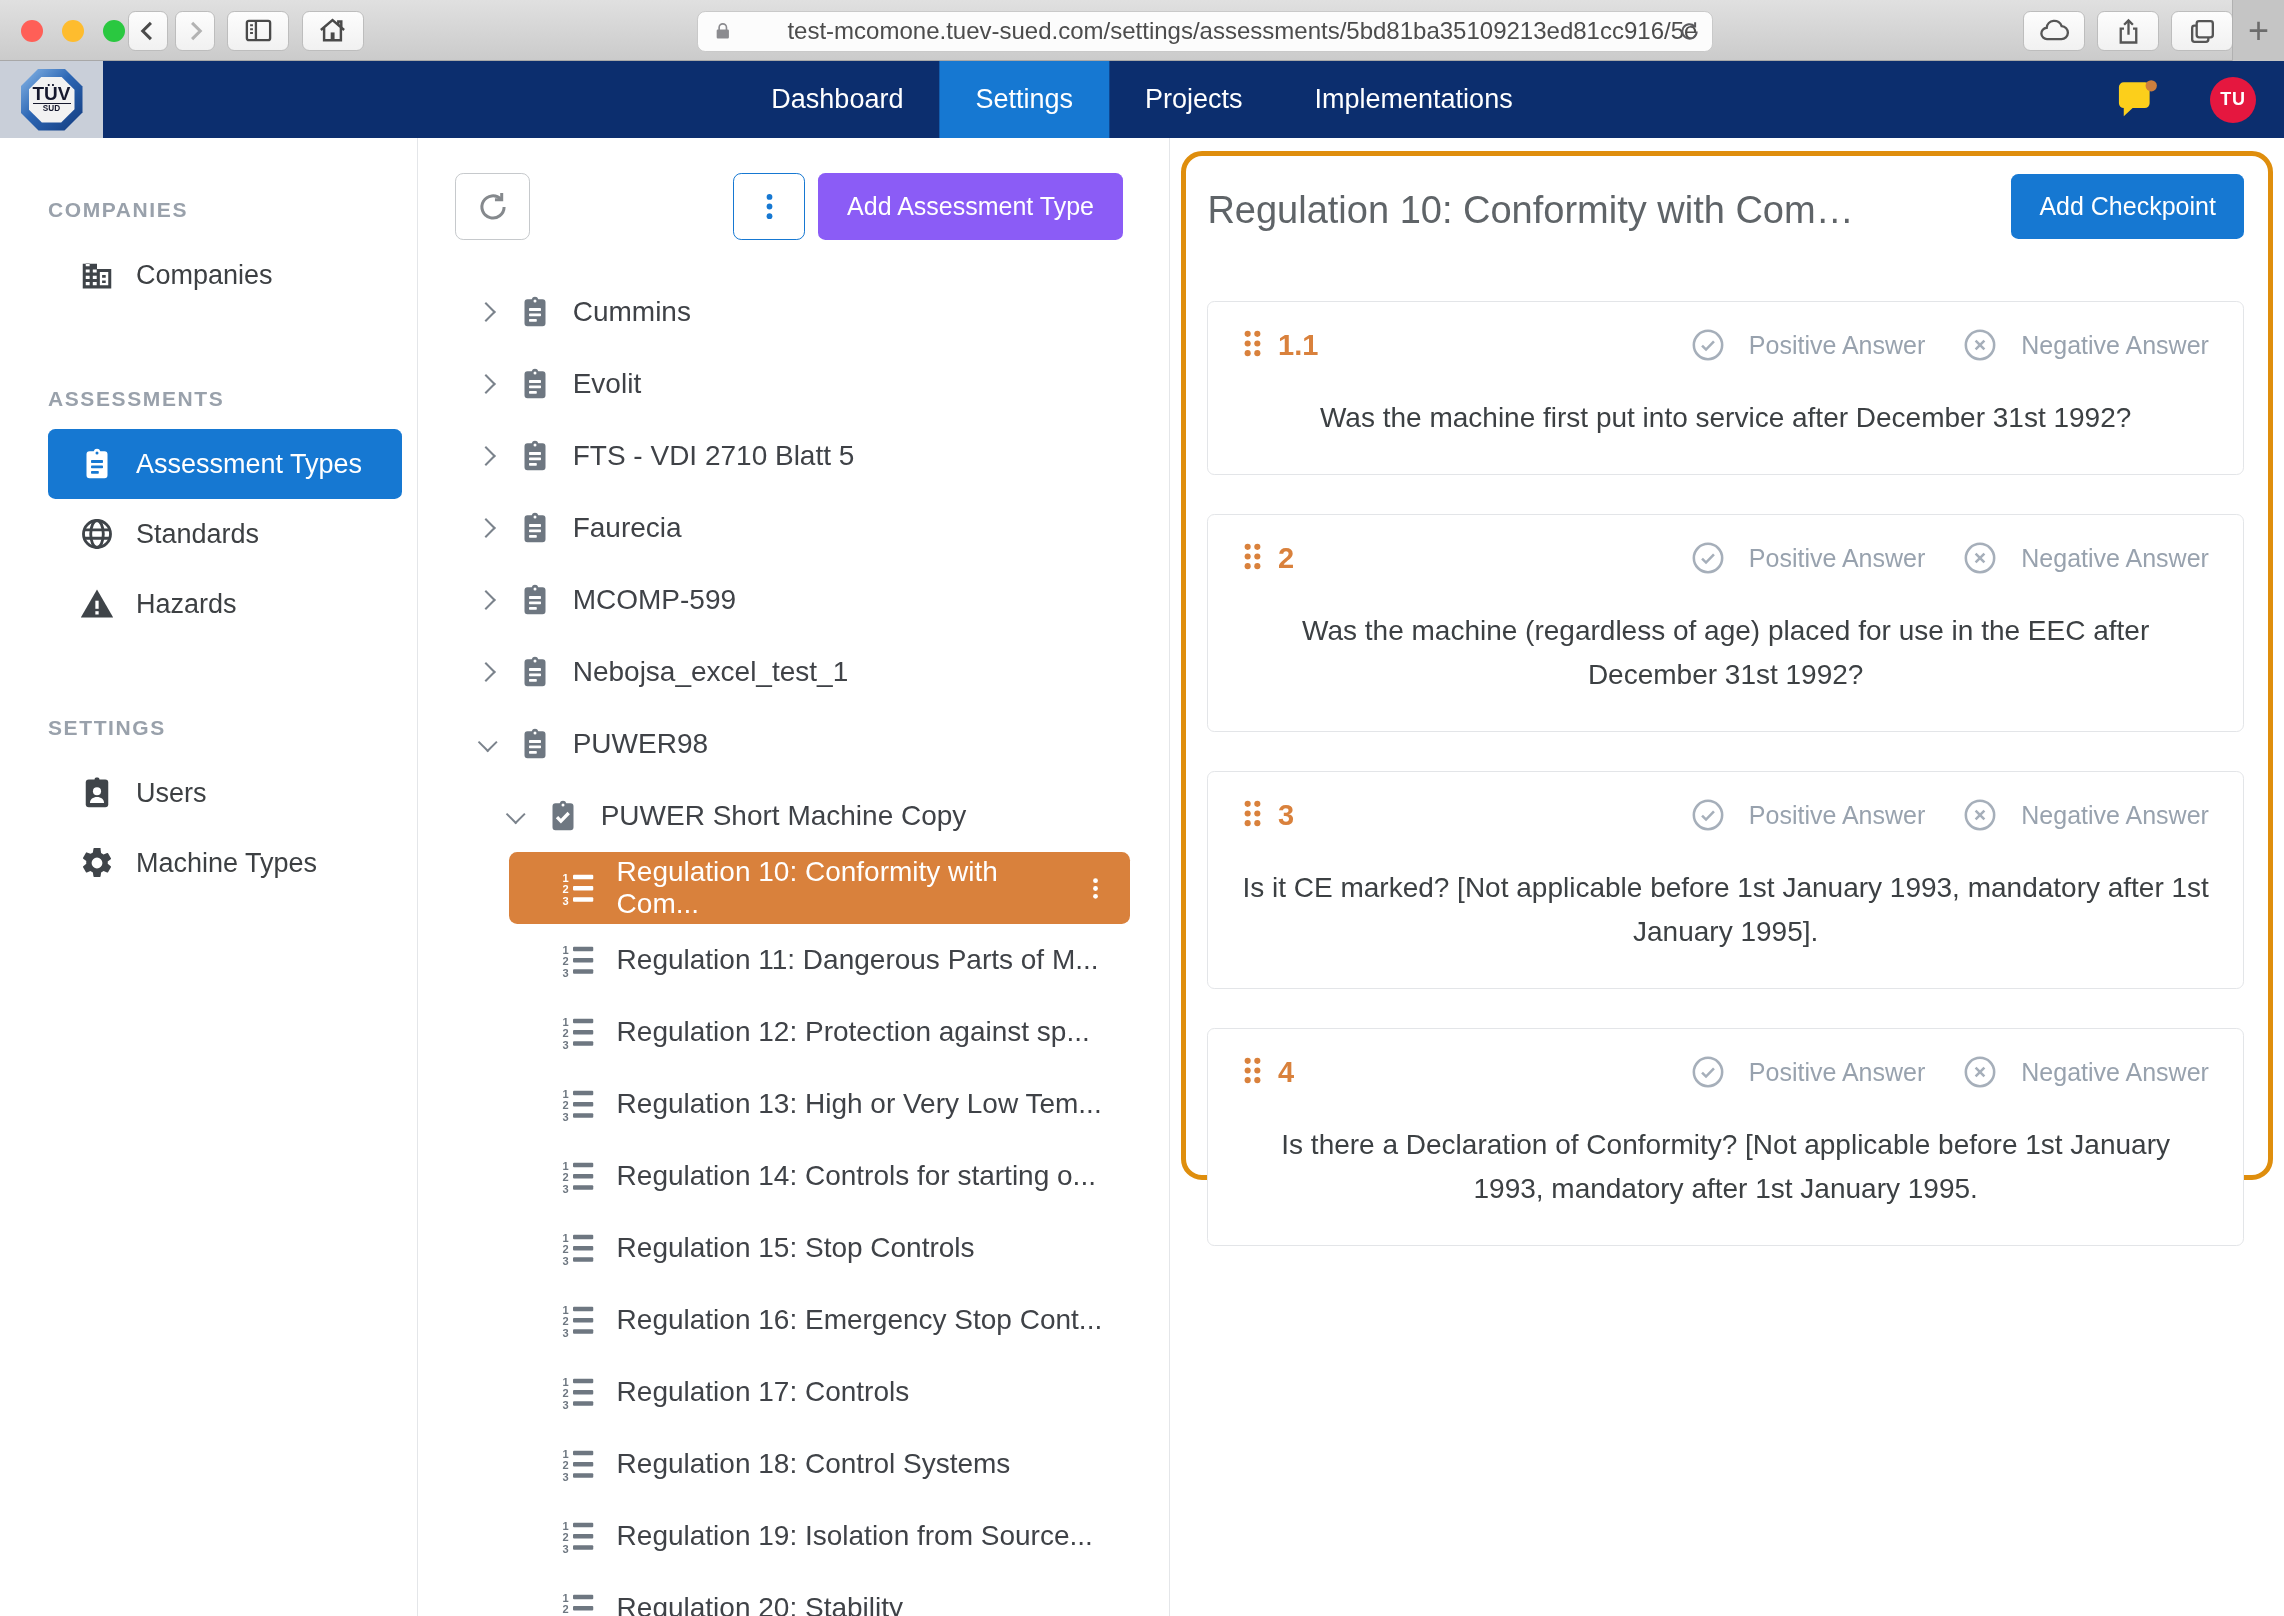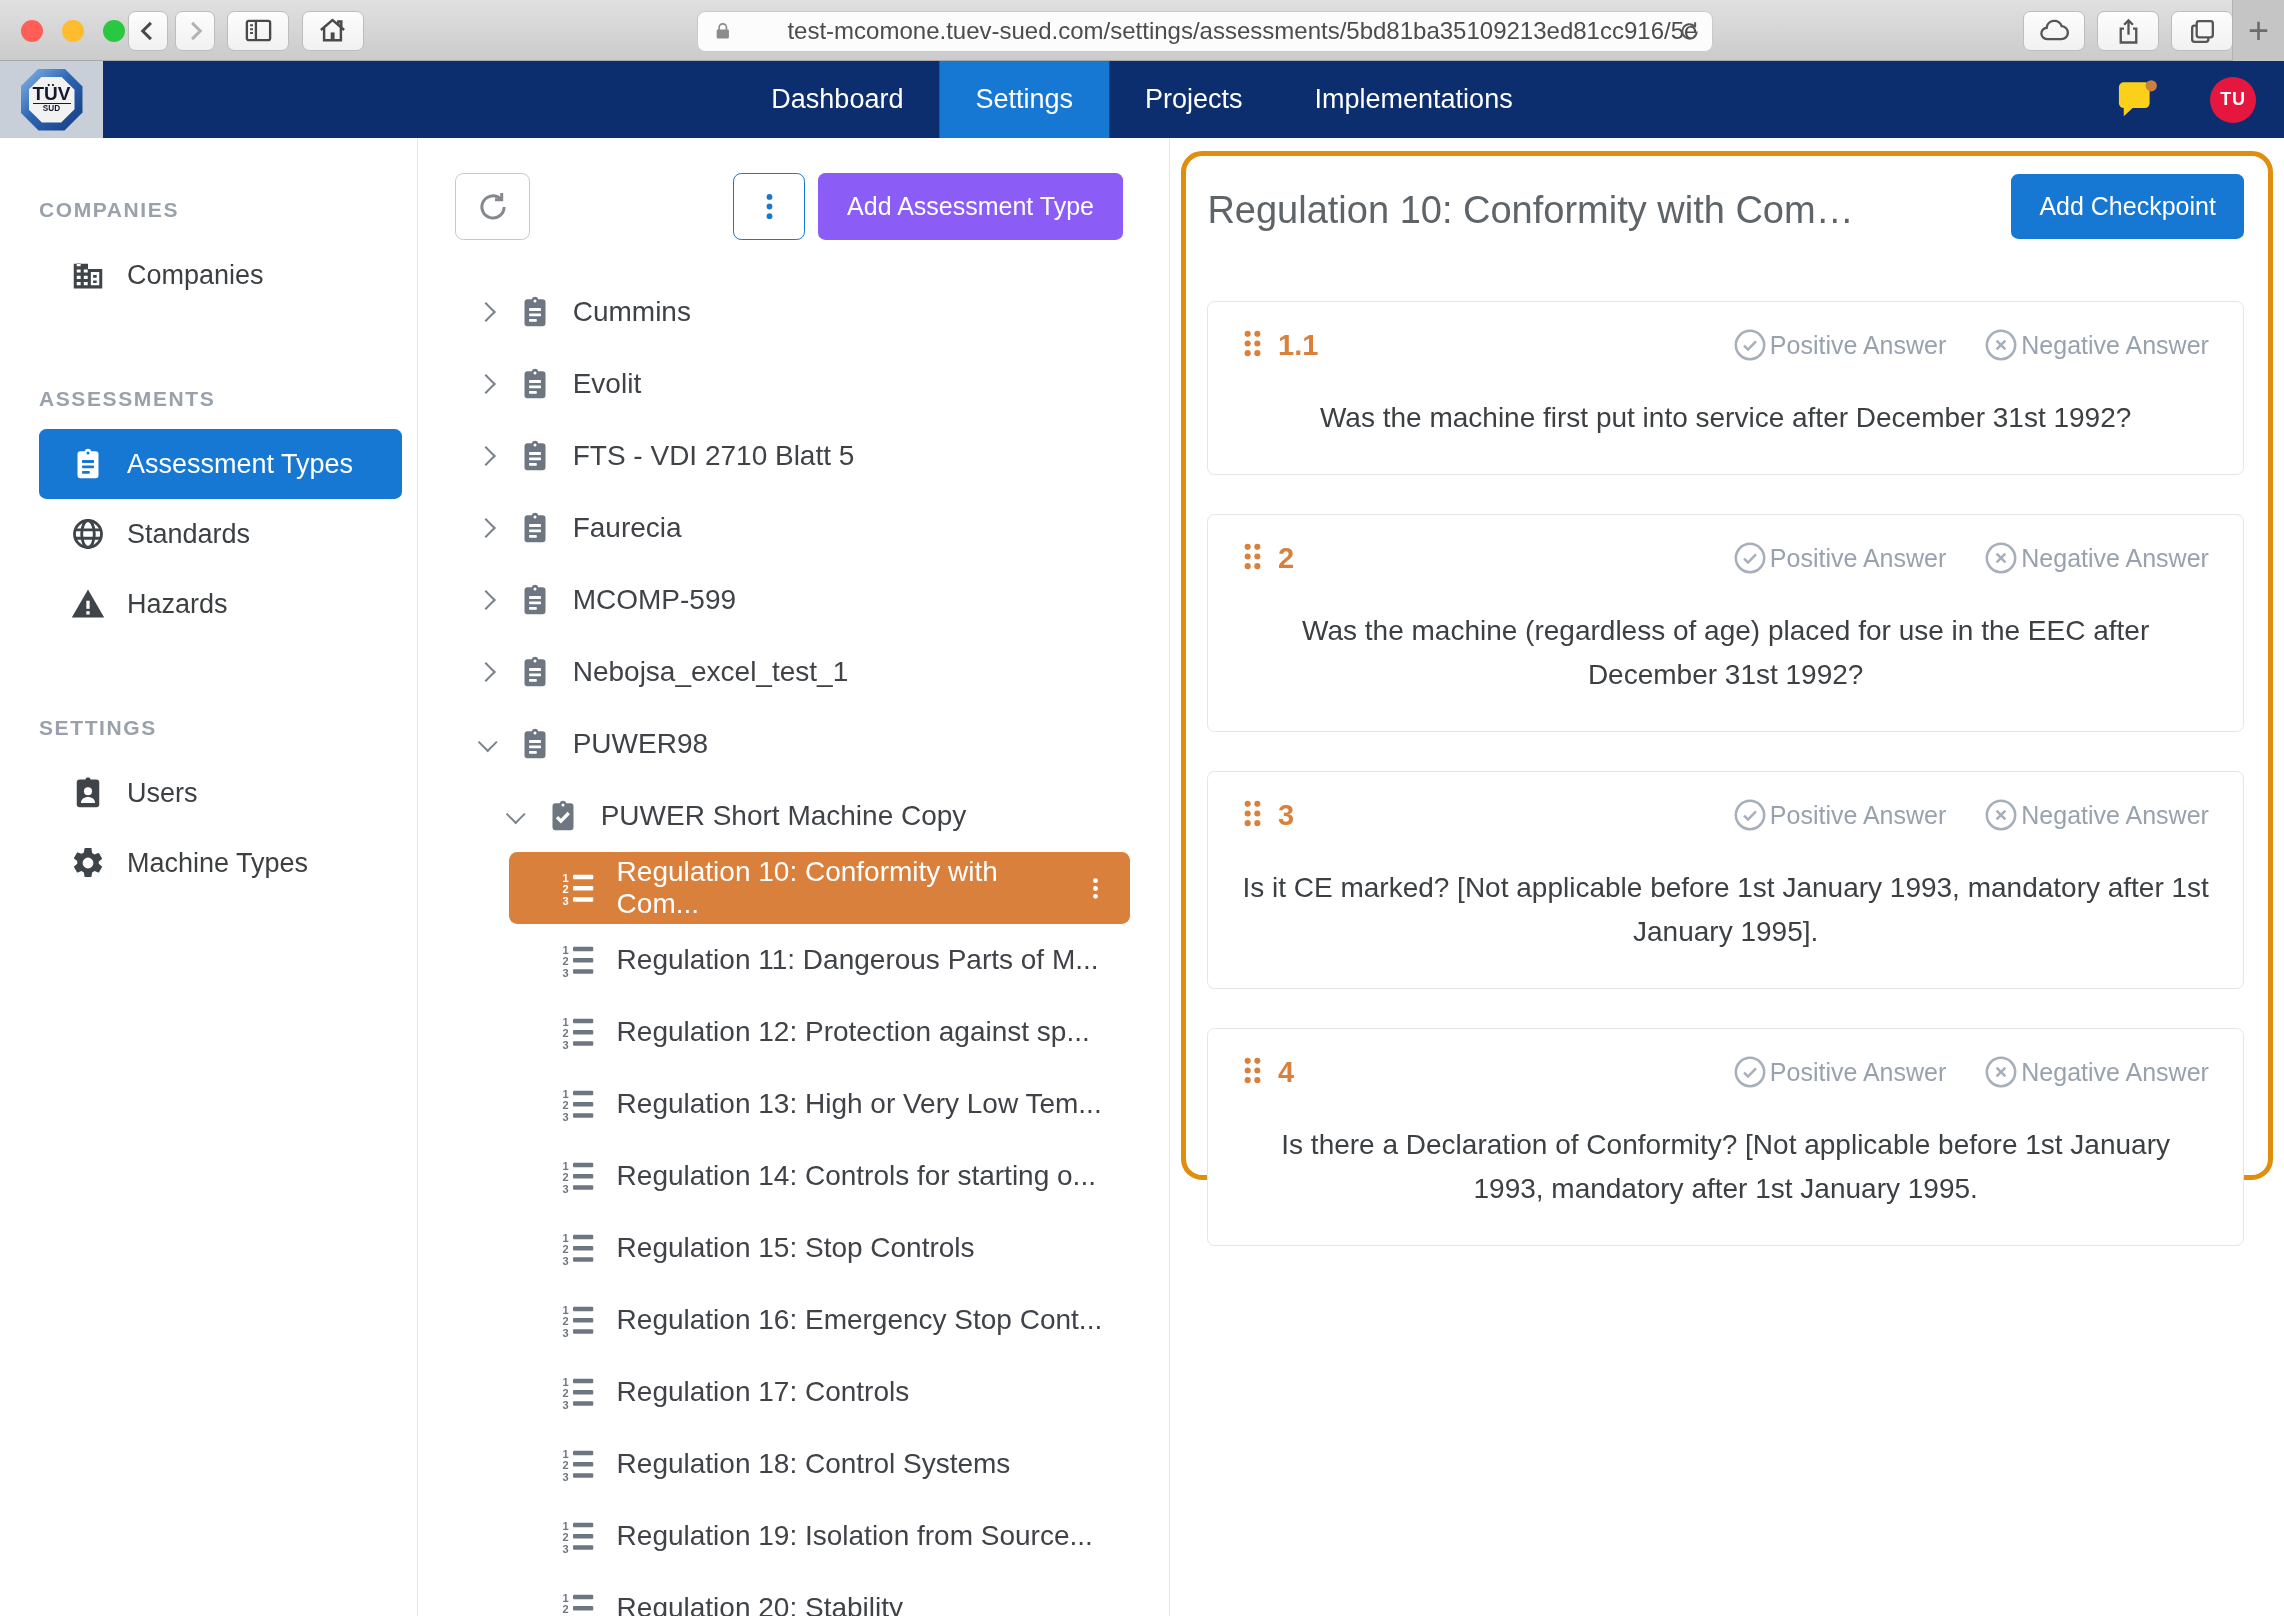--- a/index.html
+++ b/index.html
@@ -33,21 +33,21 @@
   .nav-tab { height:77px; display:flex; align-items:center; padding:0 36px; color:#fff; font-size:27px; cursor:default; }
   .nav-tab.active { background:#1678d2; }
   .nav-right { position:absolute; right:28px; top:0; height:77px; display:flex; align-items:center; gap:52px; }
   .flag-wrap { position:relative; width:41px; height:42px; }
   .avatar { width:46px; height:46px; border-radius:50%; background:#e5173f; color:#fff; font-size:18px; font-weight:bold; display:flex; align-items:center; justify-content:center; letter-spacing:0.8px; }
 
   
   .content { display:flex; height:1478px; }
   .sidebar { width:418px; border-right:1.6px solid #e4e6e9; padding-top:60px; overflow:hidden; }
   .sec-header { margin:0 0 18px 39px; font-size:21px; font-weight:bold; color:#99a1ab; letter-spacing:1.6px; }
-  .section { margin-bottom:77px; }
+  .section { margin-bottom:77px;margin-left:9px; }
   .side-item { height:70px; margin:0 14.7px 0 39px; display:flex; align-items:center; padding-left:31px; border-radius:7.3px; font-size:27px; color:#3d4043; }
   .side-item .js-icon { display:flex; width:36px; margin-right:21px; color:#3f4449; }
   .side-item.selected { background:#1678d2; color:#fff; --detail:#1678d2; }
   .side-item.selected .js-icon { color:#fff; }
 
   .middle { width:752px; border-right:1.6px solid #e4e6e9; padding-top:35px; overflow:hidden; }
   .toolbar { display:flex; align-items:center; padding:0 46px 0 37px; }
   .btn-refresh { width:75px; height:67px; border:1.6px solid #c6c9cc; border-radius:8.2px; background:#fff; display:flex; align-items:center; justify-content:center; }
   .toolbar .spacer { flex:1; }
   .btn-kebab { width:72px; height:67px; border:1.6px solid #1678d2; border-radius:8.2px; background:#fff; display:flex; align-items:center; justify-content:center; margin-right:13px; }
@@ -72,21 +72,21 @@
   .panel { border:5.7px solid #df8e0d; border-radius:21px; height:1029px; padding:18px 24.5px 0 21px; background:#fff; }
   .panel-head { display:flex; align-items:flex-start; justify-content:space-between; }
   .panel-title { font-size:38px; font-weight:400; color:#5f6468; margin-top:14.7px; }
   .btn-checkpoint { height:65px; background:#1678d2; color:#fff; font-size:25px; border:none; border-radius:7.3px; padding:0 28px; display:flex; align-items:center; font-family:inherit; }
   .cards { margin-top:62px; display:flex; flex-direction:column; gap:39px;text-align:center; }
   .card { border:1.6px solid #e3e5e8; border-radius:7.3px; padding:26px 34px 34px; background:#fff; }
   .card-head { display:flex; justify-content:space-between; align-items:center; }
   .card-left { display:flex; align-items:center; }
   .card-num { font-size:29px; font-weight:bold; color:#d9813c; margin-left:14.7px; }
   .badges { display:flex; gap:38px; }
-  .badge { display:flex; align-items:center; gap:3px; font-size:25px; color:#98a2ae; }
+  .badge { display:flex; align-items:center; gap:24px; font-size:25px; color:#98a2ae; }
   .question { margin-top:34px; font-size:28px; color:#3c4043; line-height:44px; }
 </style>
 </head>
 <body>
 
 <div class="screen">
 
   <div class="chrome">
     <div class="traffic">
       <span class="tl-dot tl-close"></span>

